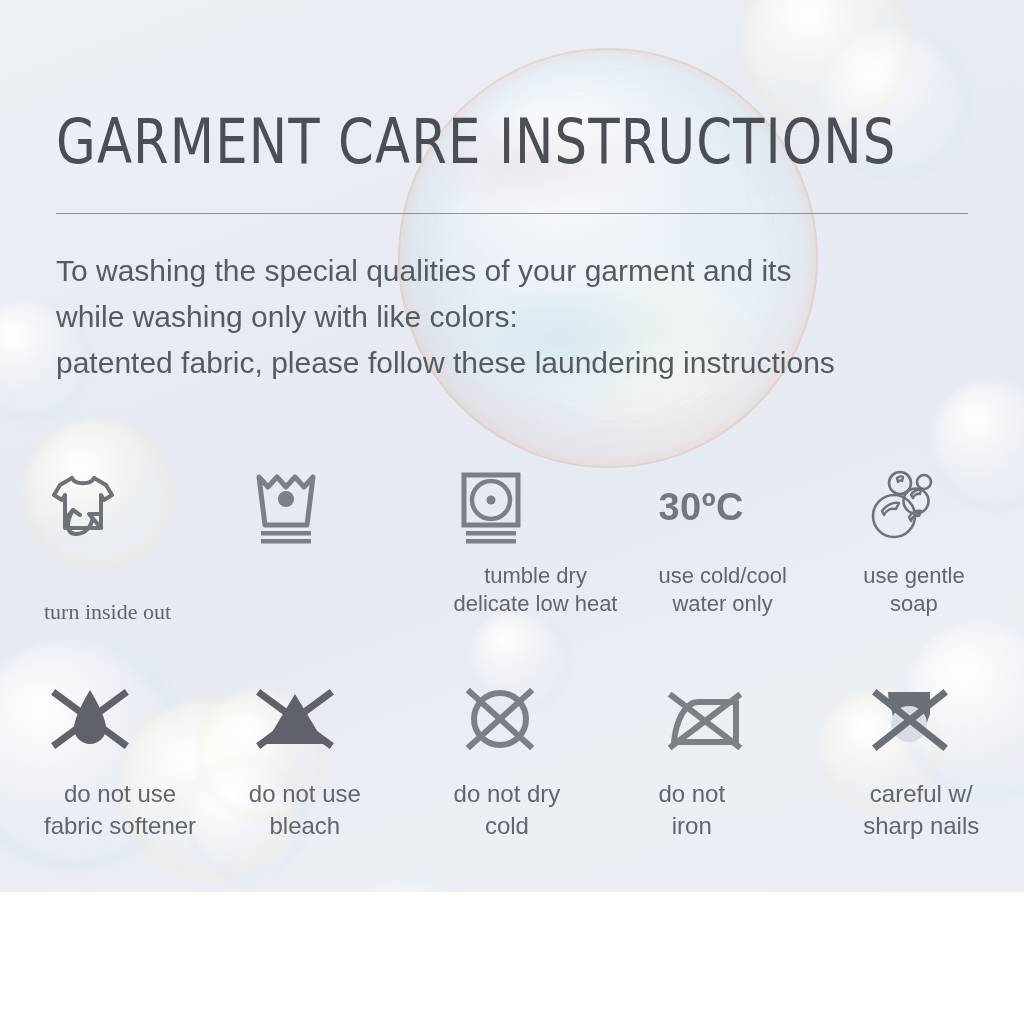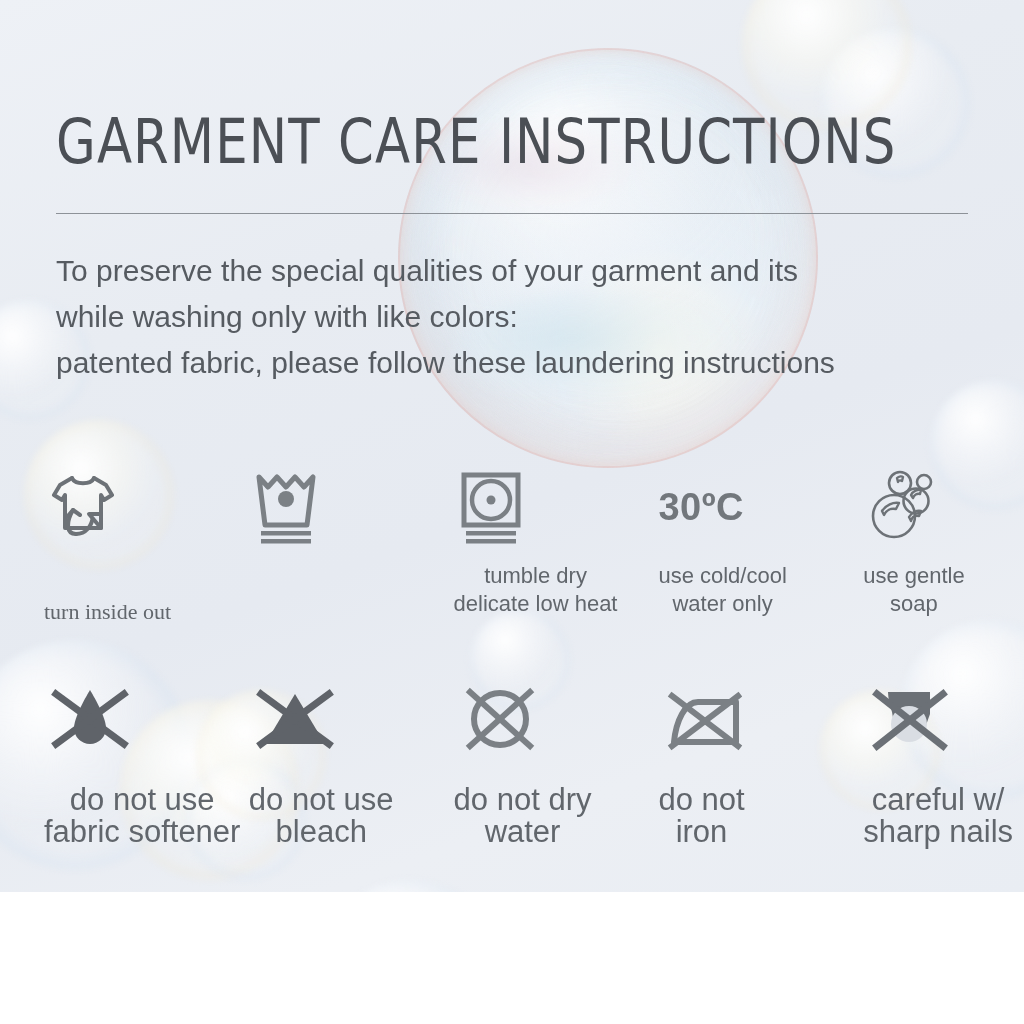--- a/index.html
+++ b/index.html
@@ -170,21 +170,21 @@
 
   .caption {
     margin-top: 14px;
     text-align: center;
     font-size: 22px;
     line-height: 28px;
     color: #61666c;
     white-space: pre-line;
   }
   .row1 .caption { font-size: 22px; }
-  .row2 .caption { font-size: 31px; line-height: 32px; margin-top: 20px; }
+  .row2 .caption { font-size: 24px; line-height: 32px; margin-top: 14px; }
 
   .cell.single .caption { margin-top: 50px; font-family: Liberation Serif, serif; }
 
   .temp-text {
     font-size: 38px;
     font-weight: bold;
     color: #72777c;
     letter-spacing: 0.5px;
     line-height: 82px;
   }
@@ -219,21 +219,21 @@
     <div class="bub" style="left:930px;top:380px;width:130px;height:130px;"></div>
   </div>
 
   <div class="content">
 
     <div class="title">GARMENT CARE INSTRUCTIONS</div>
 
     <div class="divider"></div>
 
     <div class="intro">
-      <span class="ln">To preserve the special qualities of your garment and its</span>
+      <span class="ln">To washing the special qualities of your garment and its</span>
       <span class="ln">while washing only with like colors:</span>
       <span class="ln">patented fabric, please follow these laundering instructions</span>
     </div>
 
     <div class="row row1">
 
       <div class="cell single">
         <div class="glyph">
           <svg width="78" height="78" viewBox="0 0 78 78">
             <g fill="none" stroke="#6d7277" stroke-width="4" stroke-linejoin="round" stroke-linecap="round">
@@ -341,21 +341,21 @@
         <div class="glyph">
           <svg width="92" height="88" viewBox="0 0 92 88">
             <circle cx="46" cy="45" r="26" fill="none" stroke="#7b8085" stroke-width="6"></circle>
             <g stroke="#7b8085" stroke-width="6" stroke-linecap="square">
               <line x1="16" y1="18" x2="76" y2="72"></line>
               <line x1="76" y1="18" x2="16" y2="72"></line>
             </g>
           </svg>
         </div>
         <div class="caption">do not dry
-water</div>
+cold</div>
       </div>
 
       <div class="cell">
         <div class="glyph">
           <svg width="92" height="88" viewBox="0 0 92 88">
             <path d="M16 68 L78 68 L78 28 L40 28 C27 28, 18 47, 16 68 Z" fill="none" stroke="#7b8085" stroke-width="6" stroke-linejoin="round"></path>
             <g stroke="#7b8085" stroke-width="6" stroke-linecap="square">
               <line x1="14" y1="22" x2="80" y2="72"></line>
               <line x1="80" y1="22" x2="14" y2="72"></line>
             </g>

